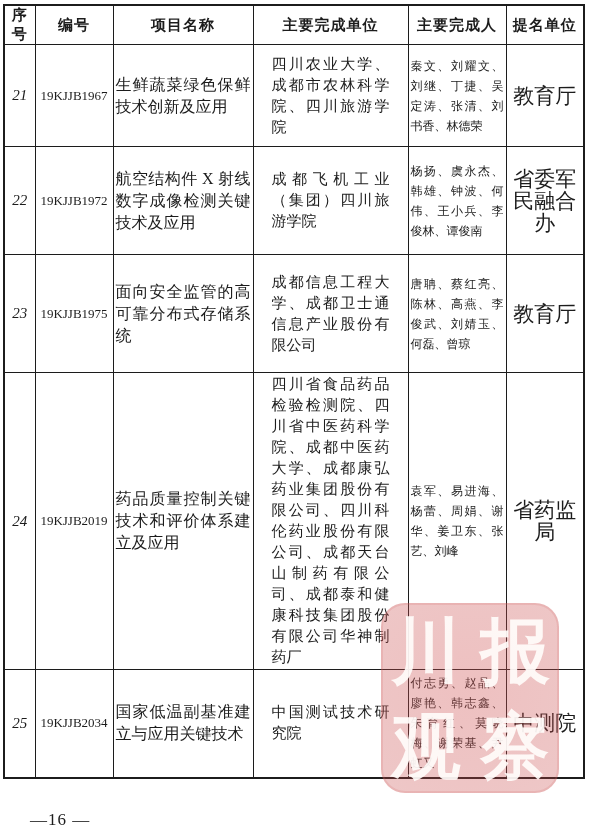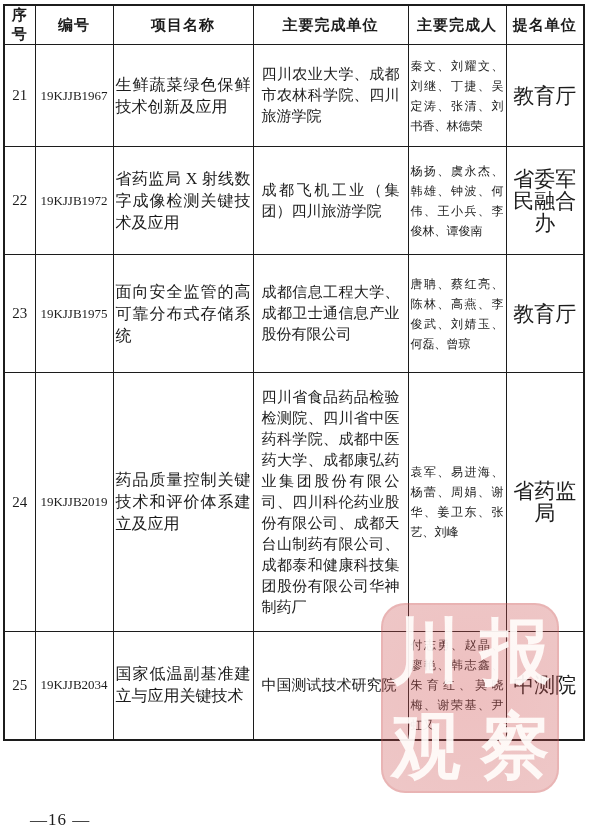--- a/index.html
+++ b/index.html
@@ -43,38 +43,39 @@
   }
   .row-0 { height: 102px; }
   .row-1 { height: 108px; }
   .row-2 { height: 118px; }
   .row-3 { height: 259px; }
   .row-4 { height: 108px; }
 
   td.cell-no {
     text-align: center;
     font-size: 15px;
+    font-style: italic;
   }
   td.cell-code {
     text-align: center;
     font-size: 13px;
   }
   td.cell-project {
     text-align: justify;
     text-justify: inter-ideograph;
     font-size: 16px;
     line-height: 22px;
     padding: 1px 2px;
   }
   td.cell-units {
     text-align: justify;
     text-justify: inter-ideograph;
     font-size: 15px;
     line-height: 21px;
-    padding: 1px 8px;
+    padding: 1px 18px;
   }
   td.cell-people {
     text-align: justify;
     text-justify: inter-ideograph;
     font-size: 12px;
     line-height: 20px;
     padding: 1px 2px;
   }
   td.cell-nominator {
     text-align: center;
@@ -144,21 +145,21 @@
       <td class="cell-no">21</td>
       <td class="cell-code">19KJJB1967</td>
       <td class="cell-project">生鲜蔬菜绿色保鲜技术创新及应用</td>
       <td class="cell-units">四川农业大学、成都市农林科学院、四川旅游学院</td>
       <td class="cell-people">秦文、刘耀文、刘继、丁捷、吴定涛、张清、刘书香、林德荣</td>
       <td class="cell-nominator">教育厅</td>
     </tr>
         <tr class="row-1">
       <td class="cell-no">22</td>
       <td class="cell-code">19KJJB1972</td>
-      <td class="cell-project">省药监局 X 射线数字成像检测关键技术及应用</td>
+      <td class="cell-project">航空结构件 X 射线数字成像检测关键技术及应用</td>
       <td class="cell-units">成都飞机工业（集团）四川旅游学院</td>
       <td class="cell-people">杨扬、虞永杰、韩雄、钟波、何伟、王小兵、李俊林、谭俊南</td>
       <td class="cell-nominator">省委军民融合办</td>
     </tr>
         <tr class="row-2">
       <td class="cell-no">23</td>
       <td class="cell-code">19KJJB1975</td>
       <td class="cell-project">面向安全监管的高可靠分布式存储系统</td>
       <td class="cell-units">成都信息工程大学、成都卫士通信息产业股份有限公司</td>
       <td class="cell-people">唐聃、蔡红亮、陈林、高燕、李俊武、刘婧玉、何磊、曾琼</td>

